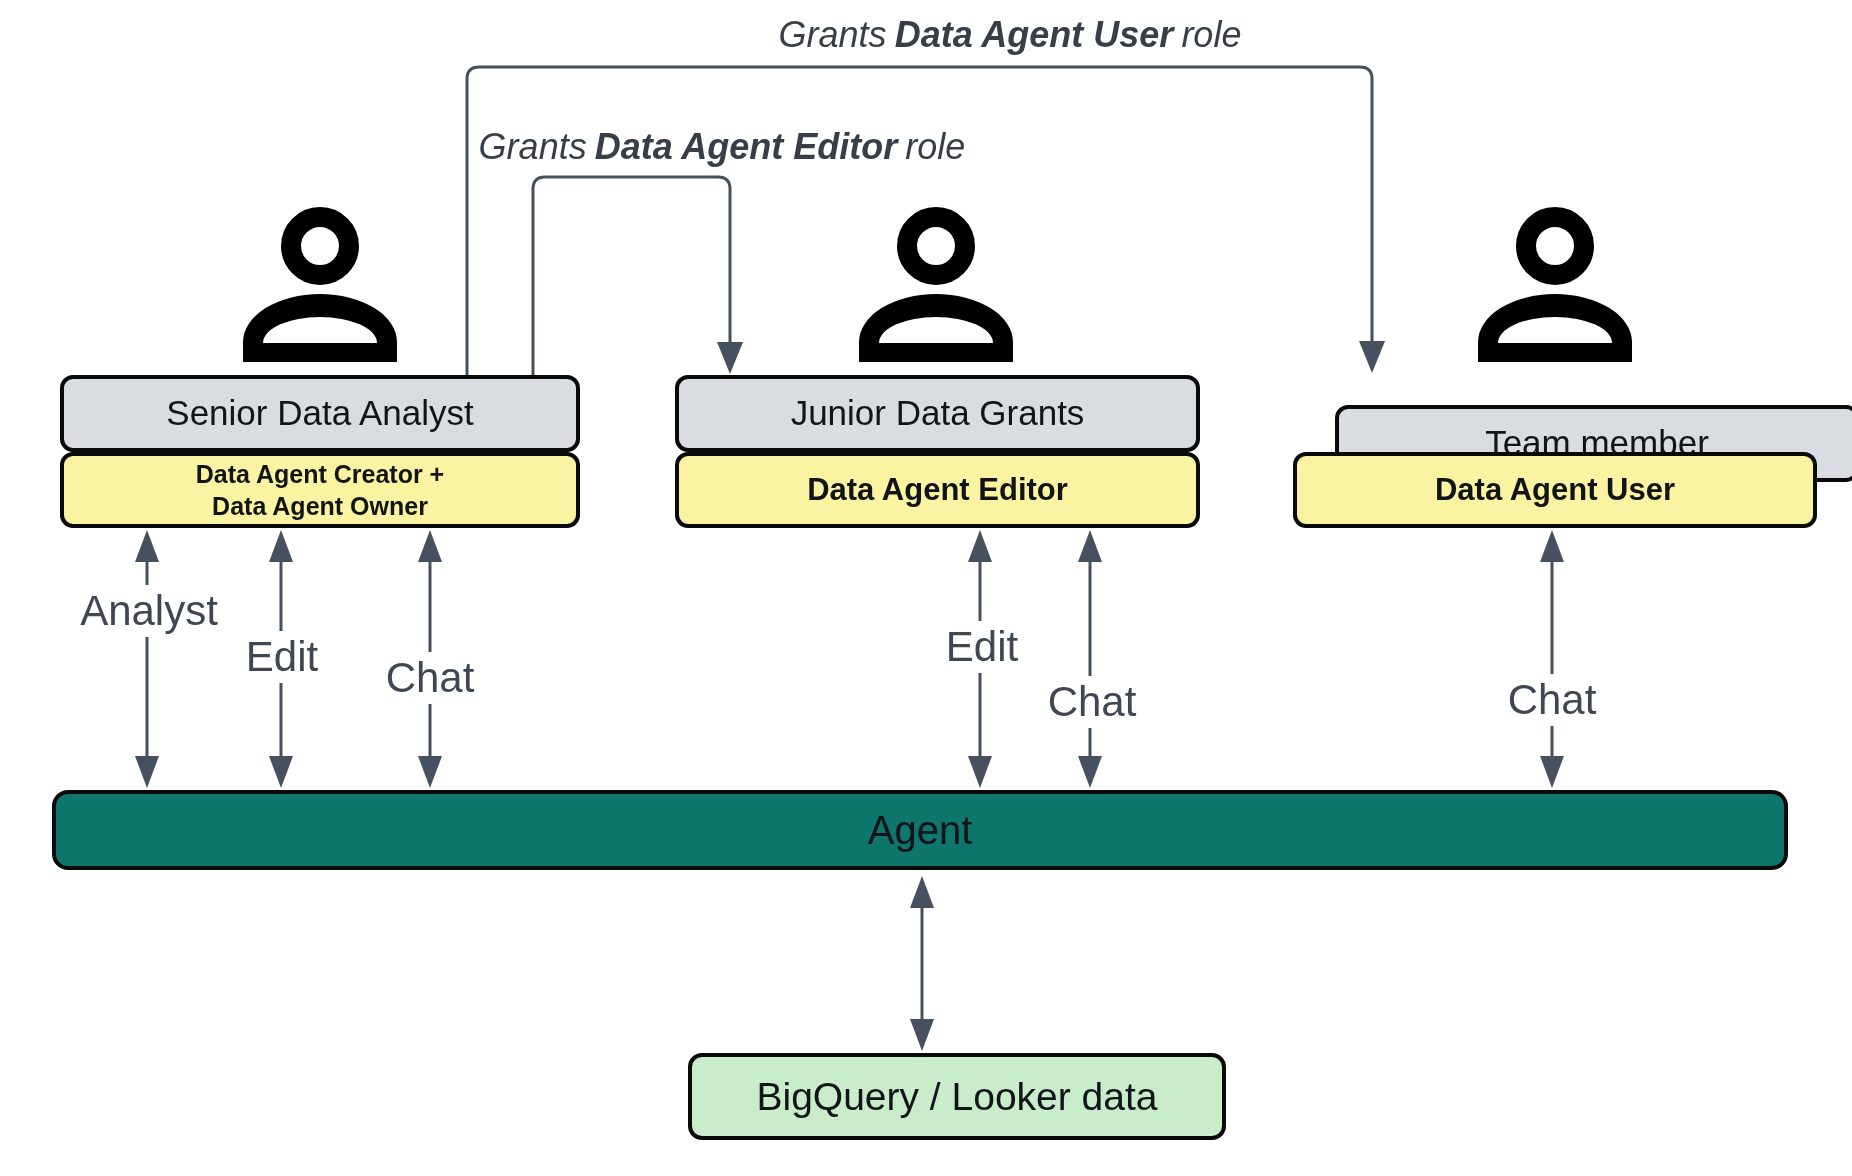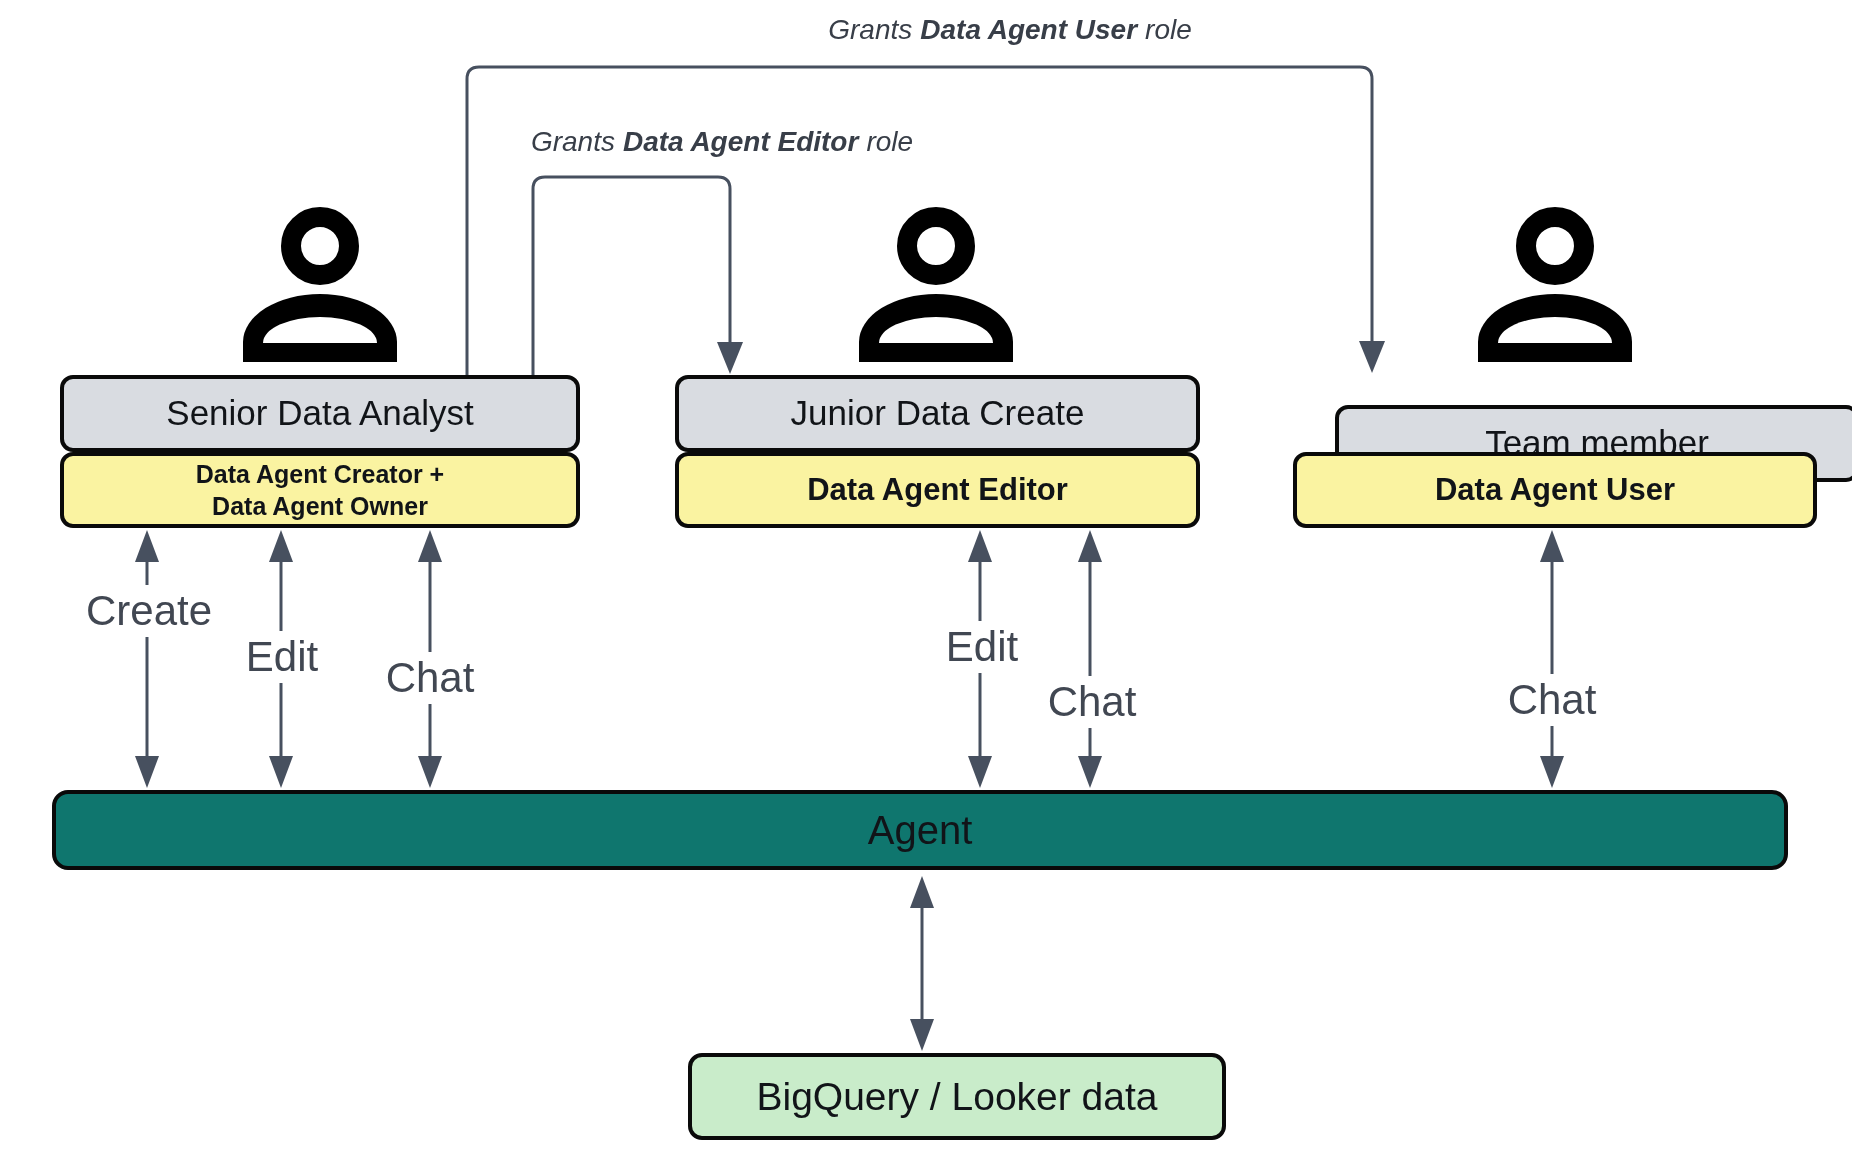--- a/index.html
+++ b/index.html
@@ -50,21 +50,21 @@
     transform:translate(-50%,-50%);
     background:#ffffff;
     padding:2px 10px;
     font-size:42px;
     color:#414752;
     white-space:nowrap;
   }
   .grants-label{
     position:absolute;
     transform:translateX(-50%);
-    font-size:28px;
+    font-size:36px;
     font-style:italic;
     color:#383e48;
     white-space:nowrap;
   }
   .grants-label .seg{margin-right:8px;}
   .grants-label .seg:last-child{margin-right:0;}
   .grants-label .role-name{font-weight:bold;}
   .person{position:absolute;width:154px;height:155px;}
 </style>
 </head>
@@ -146,27 +146,27 @@
     <path d="M0,155 L0,135 A77,48 0 0 1 154,135 L154,155 Z" fill="#000000"></path>
     <path d="M20,136 A57,26 0 0 1 134,136 Z" fill="#ffffff"></path>
   </svg>
 
   <div class="node actor-title" style="left:60px; top:375px; width:520px; height:77px;">Senior Data Analyst</div>
   <div class="node role-badge two-line" style="left:60px; top:452px; width:520px; height:76px;">
     <div>Data Agent Creator +</div>
     <div>Data Agent Owner</div>
   </div>
 
-  <div class="node actor-title" style="left:675px; top:375px; width:525px; height:77px;">Junior Data Create</div>
+  <div class="node actor-title" style="left:675px; top:375px; width:525px; height:77px;">Junior Data Grants</div>
   <div class="node role-badge" style="left:675px; top:452px; width:525px; height:76px;">Data Agent Editor</div>
 
   <div class="node actor-title" style="left:1335px; top:375px; width:524px; height:77px;margin-top:30px;">Team member</div>
   <div class="node role-badge" style="left:1293px; top:452px; width:524px; height:76px;">Data Agent User</div>
 
-  <div class="action-label" style="left:149px; top:611px;">Create</div>
+  <div class="action-label" style="left:149px; top:611px;">Analyst</div>
   <div class="action-label" style="left:282px; top:657px;">Edit</div>
   <div class="action-label" style="left:430px; top:678px;">Chat</div>
   <div class="action-label" style="left:982px; top:647px;">Edit</div>
   <div class="action-label" style="left:1092px; top:702px;">Chat</div>
   <div class="action-label" style="left:1552px; top:700px;">Chat</div>
 
   <div class="node agent-bar" style="left:52px; top:790px; width:1736px; height:80px;">Agent</div>
 
   <div class="node datasource-box" style="left:688px; top:1053px; width:538px; height:87px;">BigQuery / Looker data</div>
 

